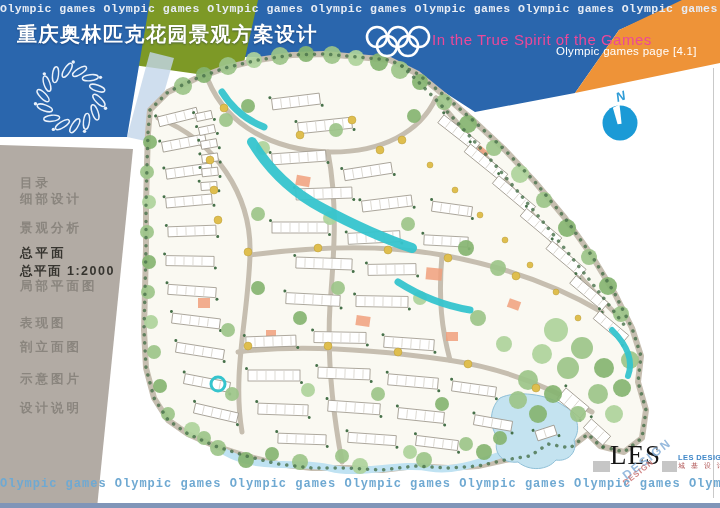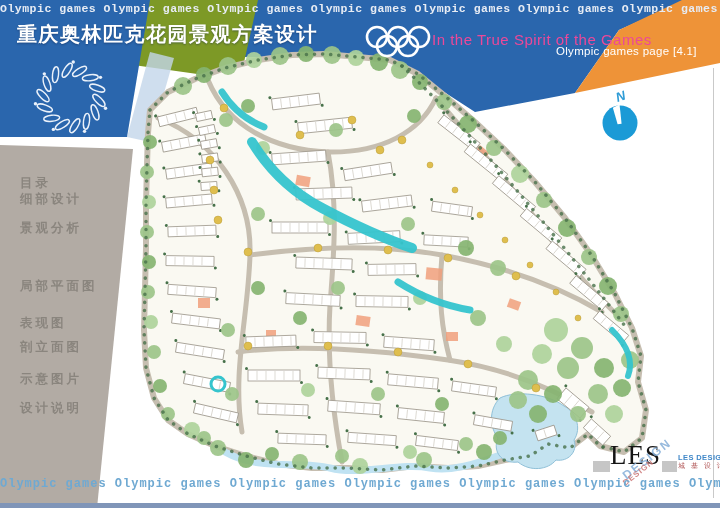--- a/index.html
+++ b/index.html
@@ -551,20 +551,24 @@
       <circle cx="505" cy="240" r="3" fill="#dfbe4e" stroke="#b0922f" stroke-width="0.4"></circle>
       <circle cx="530" cy="265" r="3" fill="#dfbe4e" stroke="#b0922f" stroke-width="0.4"></circle>
       <circle cx="556" cy="292" r="3" fill="#dfbe4e" stroke="#b0922f" stroke-width="0.4"></circle>
       <circle cx="578" cy="318" r="3" fill="#dfbe4e" stroke="#b0922f" stroke-width="0.4"></circle>
     </svg>
 
   <div class="abs sidebar"></div>
   <div class="abs side-item" style="top:175px">目录</div>
   <div class="abs side-item" style="top:191px">细部设计</div>
   <div class="abs side-item" style="top:220px">景观分析</div>
+  <div class="abs side-item active" style="top:245px">
+    <span>总平面</span>
+    <span class="l2">总平面  1:2000</span>
+  </div>
   <div class="abs side-item" style="top:278px">局部平面图</div>
   <div class="abs side-item" style="top:315px">表现图</div>
   <div class="abs side-item" style="top:339px">剖立面图</div>
   <div class="abs side-item" style="top:371px">示意图片</div>
   <div class="abs side-item" style="top:400px">设计说明</div>
 
   <div class="abs ticker">Olympic games Olympic games Olympic games Olympic games  Olympic games  Olympic games  Olympic games  Olympic games  Olympic games</div>
   <div class="abs title">重庆奥林匹克花园景观方案设计</div>
   <svg class="abs rings" width="72" height="44" viewBox="0 0 72 44">
     <g fill="none" stroke="#ffffff" stroke-width="2.6">

